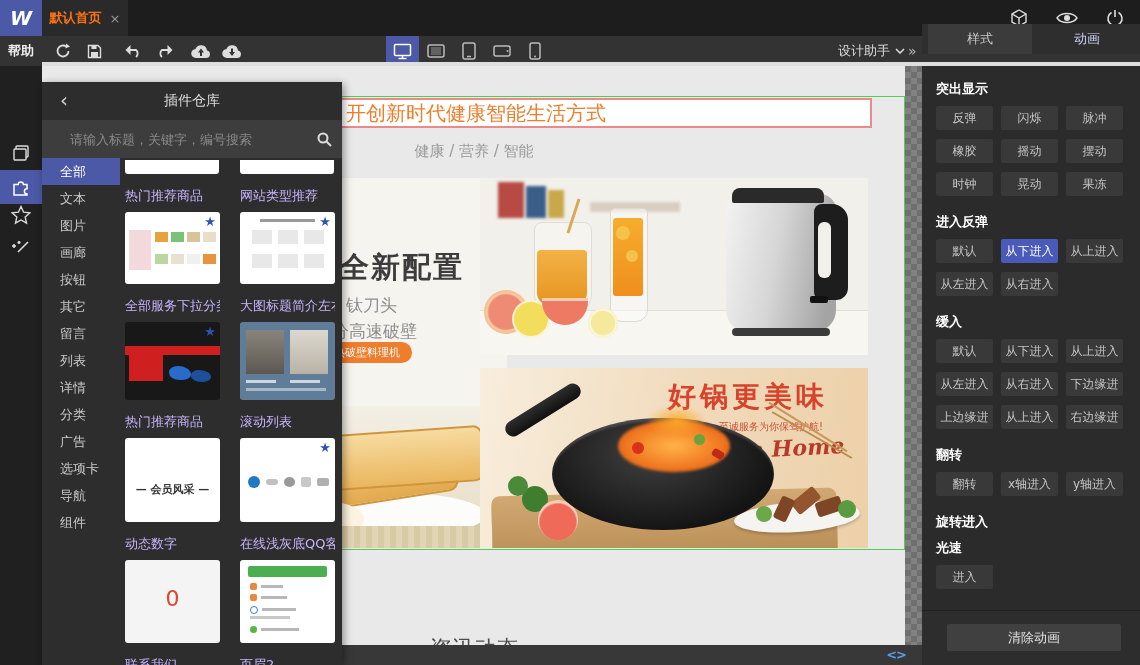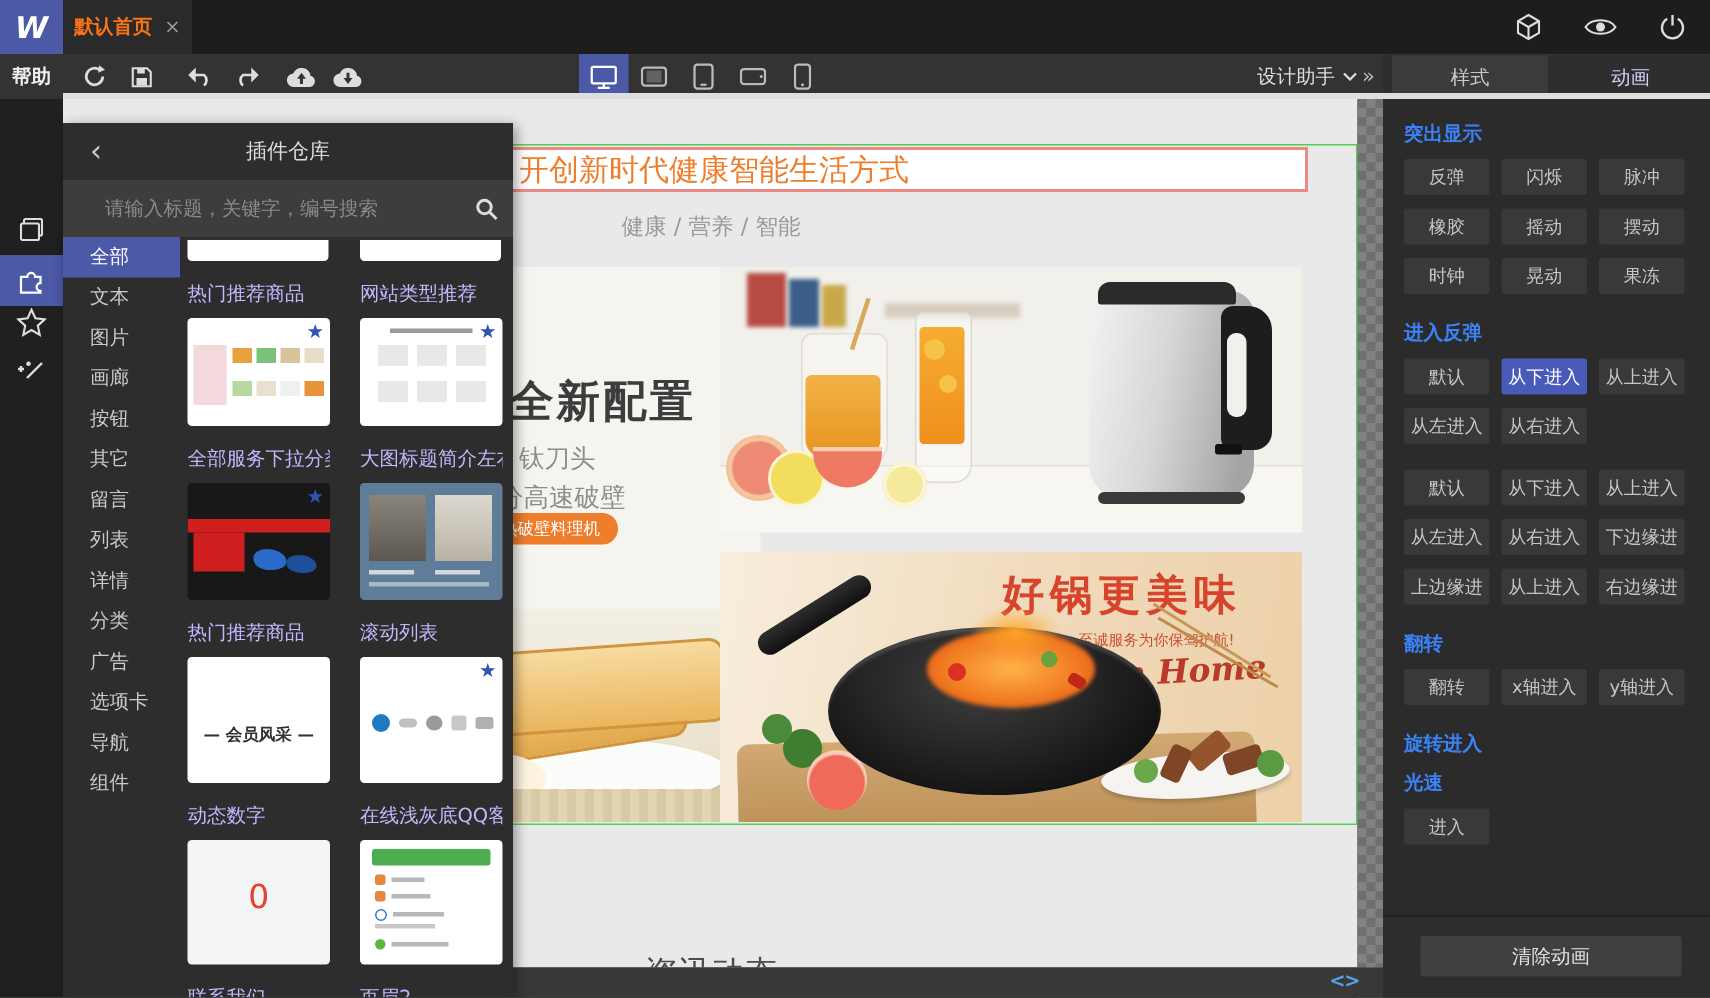--- a/index.html
+++ b/index.html
@@ -23,21 +23,21 @@
         display:flex;align-items:center;justify-content:center;}
   .edit-icons{position:absolute;left:52px;top:0;height:30px;display:flex;align-items:center;gap:9px;}
   .tbtn{width:22px;height:24px;display:flex;align-items:center;justify-content:center;}
   .devices{position:absolute;left:386px;top:0;height:30px;display:flex;}
   .dev{width:33px;height:30px;display:flex;align-items:center;justify-content:center;}
   .dev.sel{background:#4b59a7;}
   .assist{position:absolute;left:838px;top:0;height:30px;display:flex;align-items:center;gap:5px;color:#ddd;font-size:13px;}
   .collapse{position:absolute;left:908px;top:0;height:30px;display:flex;align-items:center;color:#bbb;font-size:14px;}
   .edgeline{position:absolute;left:42px;top:62px;width:1098px;height:4px;background:#dedede;}
   
-  .rtabs{position:absolute;left:922px;top:37px;width:218px;height:30px;background:#2e2e2e;}
+  .rtabs{position:absolute;left:922px;top:24px;width:218px;height:30px;background:#2e2e2e;}
   .rtab{position:absolute;top:0;height:30px;display:flex;align-items:center;justify-content:center;font-size:13px;}
   .rtab-style{left:6px;width:104px;background:#3b3b3b;color:#c9c9c9;}
   .rtab-anim{left:112px;width:106px;color:#ccd0f5;}
   
   .sidebar{position:absolute;left:0;top:66px;width:42px;height:599px;background:#202020;}
   .side-item{position:absolute;left:0;width:42px;height:34px;display:flex;align-items:center;justify-content:center;}
   .side-item.active{background:#4b59a7;}
   
   .canvas{position:absolute;left:42px;top:66px;width:863px;height:579px;background:#e9e9e9;overflow:hidden;z-index:1;}
   .green-rect{position:absolute;left:4px;top:30px;width:857px;height:452px;border:1px solid #50d050;}
@@ -88,21 +88,21 @@
   .pcol{position:absolute;top:0;width:95px;}
   .plabel{margin:13px 0 7px;color:#c4b5fd;font-size:13px;white-space:nowrap;overflow:hidden;}
   .pcard{position:relative;width:95px;background:#fff;border-radius:3px;overflow:hidden;}
   .pstar{position:absolute;top:3px;right:4px;color:#2f54b0;font-size:13px;line-height:13px;}
   .mini{position:absolute;background:#d8d8d8;}
   .memtxt{width:100%;text-align:center;color:#333;font-size:11px;font-weight:bold;position:absolute;top:44px;}
   .numtxt{width:100%;text-align:center;color:#e2442e;font-size:22px;position:absolute;top:26px;}
   
   .rpanel{position:absolute;left:922px;top:66px;width:218px;height:599px;background:#2b2b2b;z-index:4;
           padding:14px 0 0 14px;box-sizing:border-box;}
-  .rsec h3{margin:0 0 8px;color:#3b82f6;font-size:13px;font-weight:bold;}
+  .rsec h3{margin:0 0 8px;color:#ffffff;font-size:13px;font-weight:bold;}
   .bgrid{display:flex;flex-wrap:wrap;gap:9px 8px;margin:0 0 17px;width:196px;}
   .rbtn{width:57px;height:24px;background:#393939;border:none;border-radius:2px;color:#c6c6c6;font-size:12px;
         font-family:inherit;cursor:pointer;padding:0;}
   .rbtn.active{background:#4a5ab8;color:#fff;}
   .rfoot{position:absolute;left:0;bottom:0;width:218px;height:54px;border-top:1px solid #202020;background:#2d2d2d;}
   .clearbtn{position:absolute;left:25px;top:13px;width:174px;height:27px;background:#404040;border:none;border-radius:2px;
             color:#e0e0e0;font-size:13px;font-family:inherit;cursor:pointer;}
 </style>
 </head>
 <body>
@@ -482,20 +482,21 @@
       <h3>进入反弹</h3>
       <div class="bgrid">
         <button class="rbtn">默认</button>
         <button class="rbtn active">从下进入</button>
         <button class="rbtn">从上进入</button>
         <button class="rbtn">从左进入</button>
         <button class="rbtn">从右进入</button>
       </div>
     </div>
     <div class="rsec">
+      <h3>缓入</h3>
       <div class="bgrid">
         <button class="rbtn">默认</button>
         <button class="rbtn">从下进入</button>
         <button class="rbtn">从上进入</button>
         <button class="rbtn">从左进入</button>
         <button class="rbtn">从右进入</button>
         <button class="rbtn">下边缘进</button>
         <button class="rbtn">上边缘进</button>
         <button class="rbtn">从上进入</button>
         <button class="rbtn">右边缘进</button>

